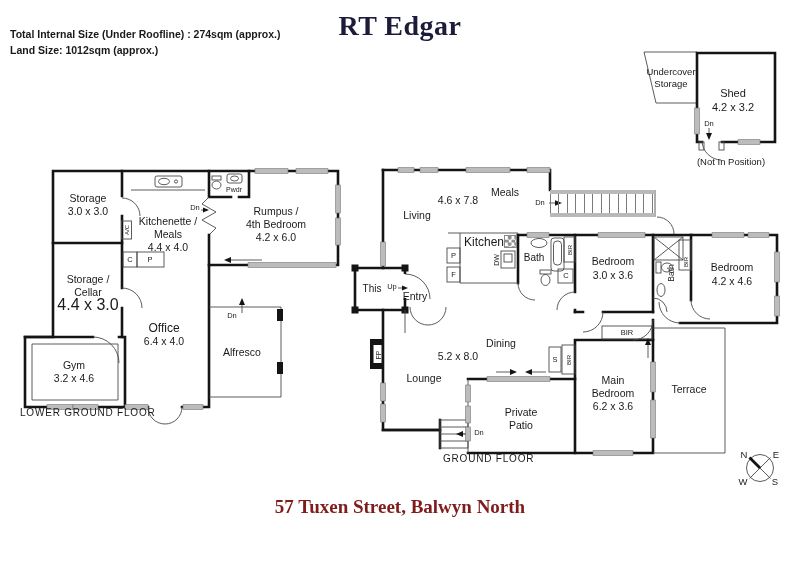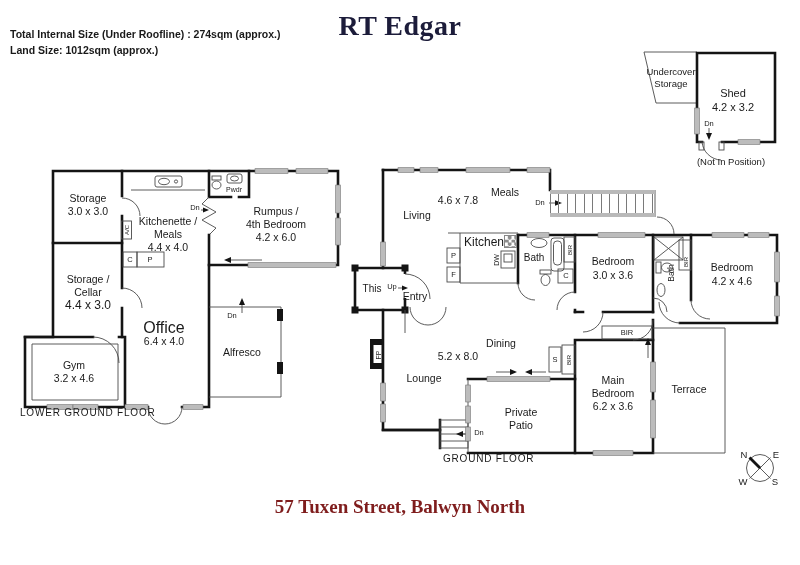--- a/index.html
+++ b/index.html
@@ -204,22 +204,22 @@
       <span class="lbl" style="left: 126.5px; top: 230px; font-size: 6px; transform: translate(-50%, -50%) rotate(-90deg);">A/C</span>
       <span class="lbl" style="left: 130px; top: 259.5px; font-size: 7.5px; transform: translate(-50%, -50%);">C</span>
       <span class="lbl" style="left: 150px; top: 259.5px; font-size: 7.5px; transform: translate(-50%, -50%);">P</span>
       <span class="lbl" style="left: 234px; top: 189px; font-size: 7px; transform: translate(-50%, -50%);">Pwdr</span>
       <span class="lbl" style="left: 195px; top: 208px; font-size: 7.5px; transform: translate(-50%, -50%);">Dn</span>
       <span class="lbl" style="left: 276px; top: 211px; font-size: 10.5px; transform: translate(-50%, -50%);">Rumpus /</span>
       <span class="lbl" style="left: 276px; top: 224px; font-size: 10.5px; transform: translate(-50%, -50%);">4th Bedroom</span>
       <span class="lbl" style="left: 276px; top: 237px; font-size: 10.5px; transform: translate(-50%, -50%);">4.2 x 6.0</span>
       <span class="lbl" style="left: 88px; top: 279px; font-size: 10.5px; transform: translate(-50%, -50%);">Storage /</span>
       <span class="lbl" style="left: 88px; top: 292px; font-size: 10.5px; transform: translate(-50%, -50%);">Cellar</span>
-      <span class="lbl" style="left: 88px; top: 305px; font-size: 12px; transform: translate(-50%, -50%);">4.4 x 3.0</span>
-      <span class="lbl" style="left: 164px; top: 328px; font-size: 16px; transform: translate(-50%, -50%);">Office</span>
+      <span class="lbl" style="left: 88px; top: 305px; font-size: 16px; transform: translate(-50%, -50%);">4.4 x 3.0</span>
+      <span class="lbl" style="left: 164px; top: 328px; font-size: 12px; transform: translate(-50%, -50%);">Office</span>
       <span class="lbl" style="left: 164px; top: 341px; font-size: 10.5px; transform: translate(-50%, -50%);">6.4 x 4.0</span>
       <span class="lbl" style="left: 74px; top: 365px; font-size: 10.5px; transform: translate(-50%, -50%);">Gym</span>
       <span class="lbl" style="left: 74px; top: 378px; font-size: 10.5px; transform: translate(-50%, -50%);">3.2 x 4.6</span>
       <span class="lbl" style="left: 242px; top: 352px; font-size: 10.5px; transform: translate(-50%, -50%);">Alfresco</span>
       <span class="lbl" style="left: 232px; top: 316px; font-size: 7.5px; transform: translate(-50%, -50%);">Dn</span>
       <span class="lbl" style="left: 20px; top: 413px; font-size: 10px; transform: translate(0px, -50%); letter-spacing: 0.8px;">LOWER GROUND FLOOR</span>
       <span class="lbl" style="left: 417px; top: 215px; font-size: 10.5px; transform: translate(-50%, -50%);">Living</span>
       <span class="lbl" style="left: 458px; top: 200px; font-size: 10.5px; transform: translate(-50%, -50%);">4.6 x 7.8</span>
       <span class="lbl" style="left: 505px; top: 192px; font-size: 10.5px; transform: translate(-50%, -50%);">Meals</span>
       <span class="lbl" style="left: 480px; top: 242px; font-size: 12px; transform: translate(-50%, -50%); padding-left: 8px;">Kitchen</span>

